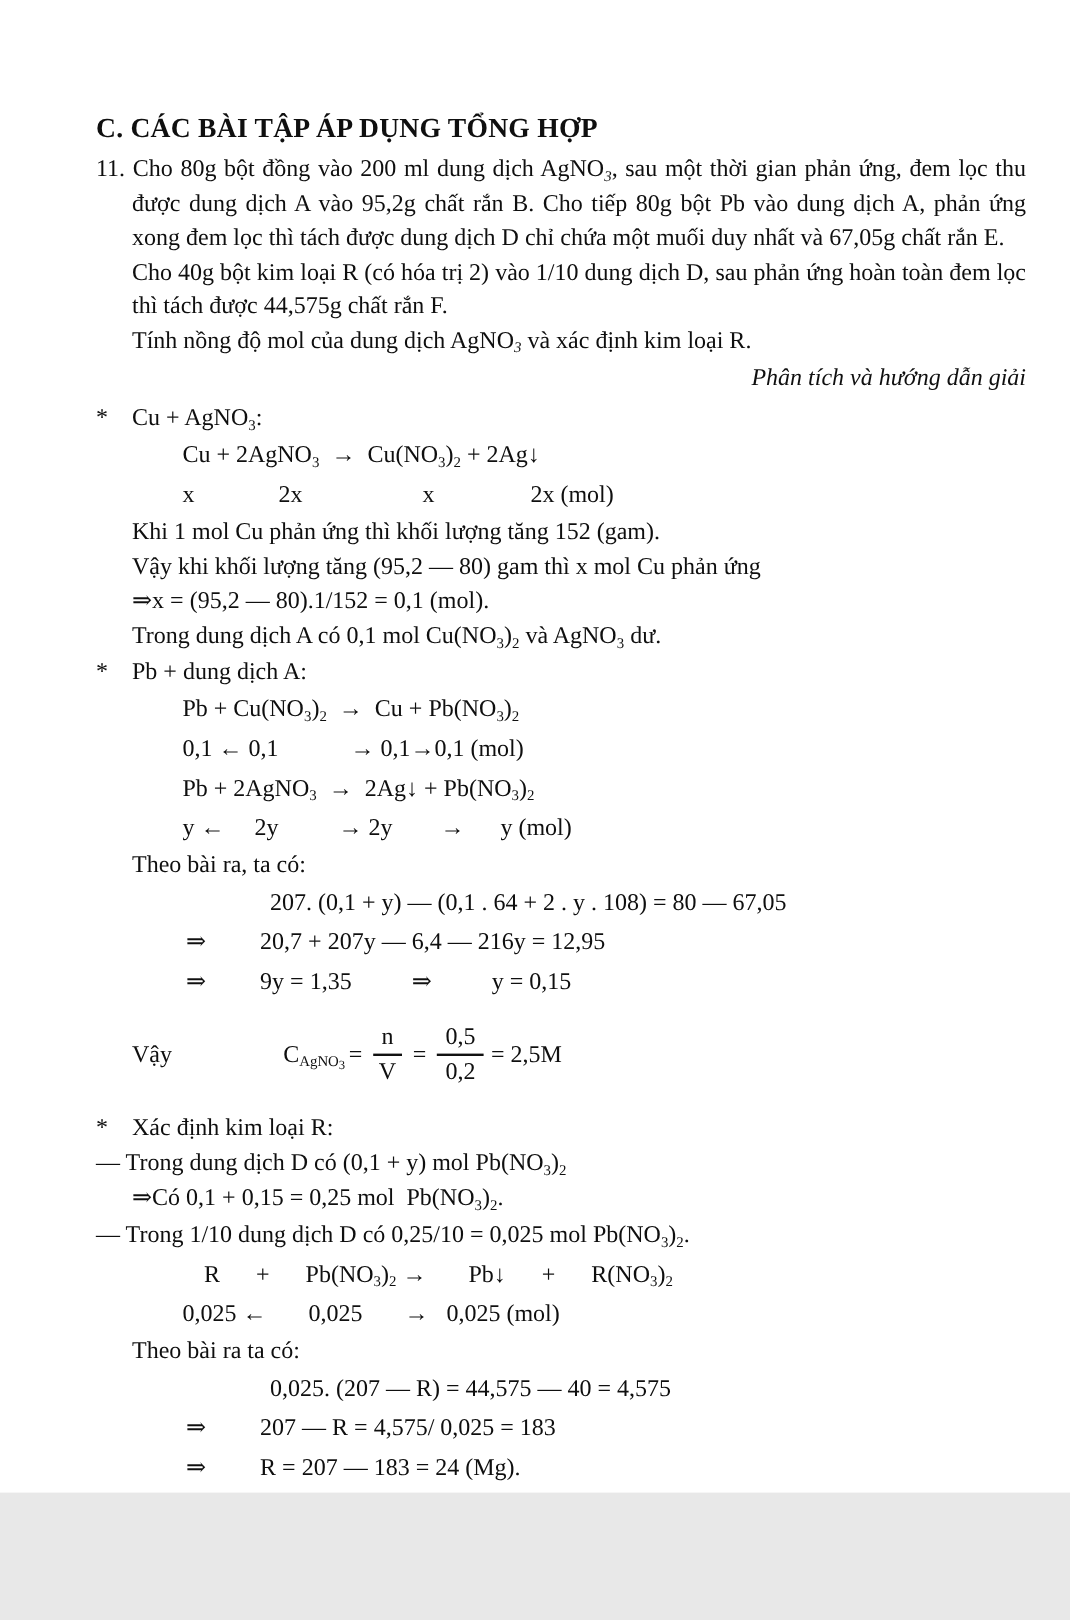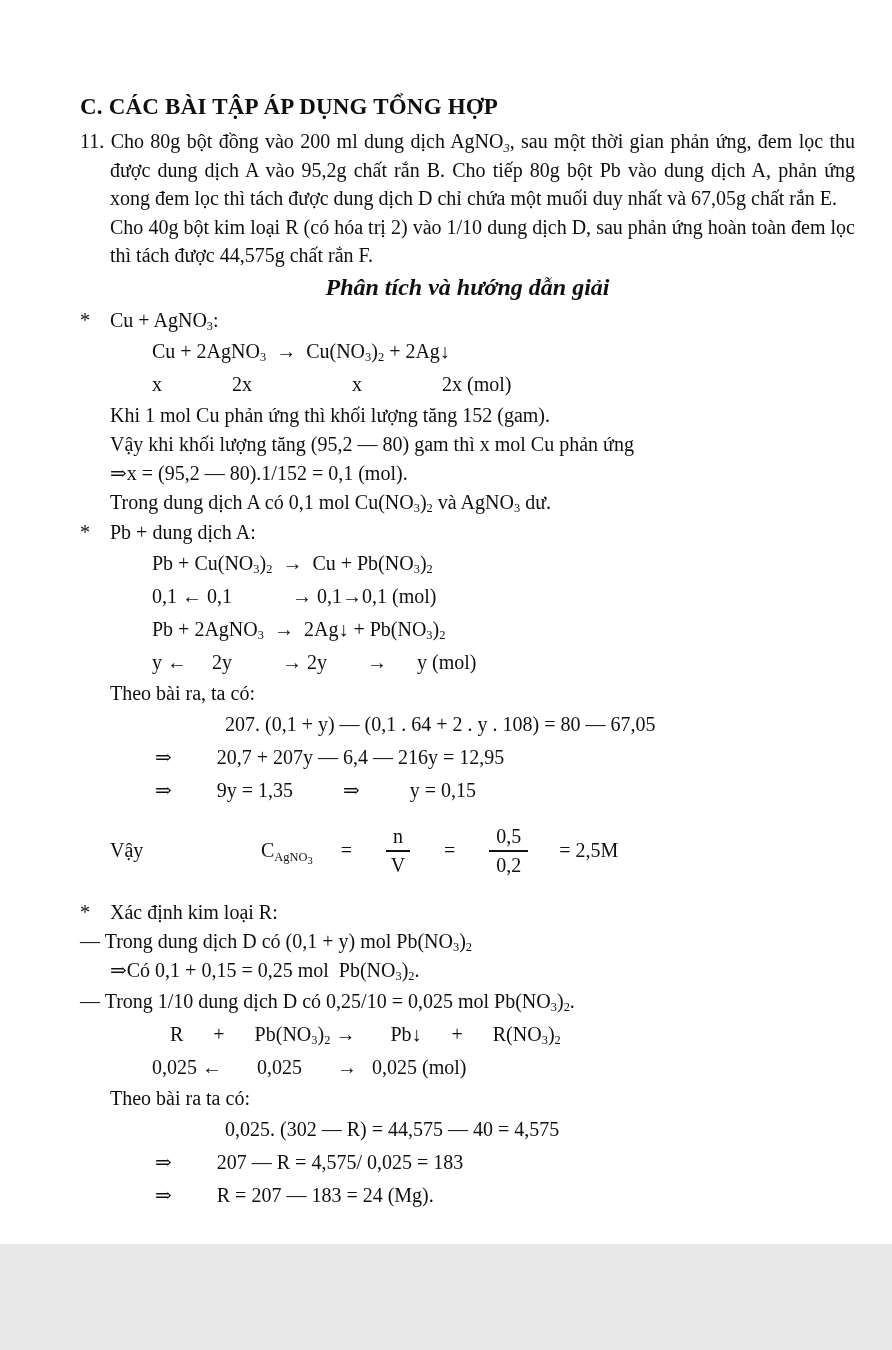--- a/index.html
+++ b/index.html
@@ -18,43 +18,43 @@
   .header {
     font-size:23px; font-weight:bold;
     margin:0 0 7px 0; letter-spacing:0.2px;
   }
 
   .p-main { margin:0 0 0 30px; text-indent:-30px; text-align:justify; line-height:28.5px; }
   .p-sub  { margin:0 0 0 30px; text-align:justify; line-height:28.5px; }
   .prob-num { font-weight:normal; }
 
   .sol-heading {
-    text-align:center; font-weight:bold; font-style:italic;
-    font-size:24px; line-height:30px; margin:2px 0 3px 0;
+    text-align:right; font-weight:normal; font-style:italic;
+    font-size:20px; line-height:30px; margin:2px 0 3px 0;
   }
 
   .line { line-height:29px; white-space:pre-wrap; }
   .eq   { line-height:33px; }
   .b-line { position:relative; margin-left:30px; line-height:30px; white-space:pre-wrap; }
   .star { position:absolute; left:-30px; top:0; }
 
   .ind30  { margin-left:30px; }
   .ind72  { margin-left:72px; }
   .ind75  { margin-left:75px; }
   .ind90  { margin-left:90px; }
   .ind145 { margin-left:145px; }
 
   sub { font-size:62%; line-height:0; vertical-align:baseline; position:relative; top:0.32em; }
   sub sub { font-size:85%; top:0.28em; }
   .problem sub { font-style:italic; }
 
   .frac-line {
     display:flex; align-items:center;
     margin:6px 0 8px 30px; height:76px;
-    line-height:normal; white-space:pre-wrap;gap:25px;
+    line-height:normal; white-space:pre-wrap;
   }
   .frac-label { width:126px; }
   .fr { display:inline-block; text-align:center; vertical-align:middle; margin:0 6px; }
   .fr .fr-top { display:block; border-bottom:2px solid #111; padding:0 7px 2px 7px; }
   .fr .fr-bot { display:block; padding-top:2px; }
   .feq { margin:0 3px; }
 
   .pagenum {
     position:absolute; left:96px; top:1250px;
     color:#7e8691; font-size:22px;
@@ -64,20 +64,21 @@
 <body>
 
 <div class="page">
   <div class="content">
 
     <div class="header">C. CÁC BÀI TẬP ÁP DỤNG TỔNG HỢP</div>
 
     <div class="problem">
       <p class="p-main"><span class="prob-num">11.</span> <span>Cho 80g bột đồng vào 200 ml dung dịch AgNO<sub>3</sub>, sau một thời gian phản ứng, đem lọc thu được dung dịch A vào 95,2g chất rắn B. Cho tiếp 80g bột Pb vào dung dịch A, phản ứng xong đem lọc thì tách được dung dịch D chỉ chứa một muối duy nhất và 67,05g chất rắn E.</span></p>
       <p class="p-sub">Cho 40g bột kim loại R (có hóa trị 2) vào 1/10 dung dịch D, sau phản ứng hoàn toàn đem lọc thì tách được 44,575g chất rắn F.</p>
+      <p class="p-sub">Tính nồng độ mol của dung dịch AgNO<sub>3</sub> và xác định kim loại R.</p>
     </div>
 
     <div class="sol-heading">Phân tích và hướng dẫn giải</div>
 
     <div class="sol">
 
       <div class="b-line"><span class="star">*</span><span>Cu + AgNO<sub>3</sub>:</span></div>
 
       <div class="line eq ind72">Cu + 2AgNO<sub>3</sub>  →  Cu(NO<sub>3</sub>)<sub>2</sub> + 2Ag↓</div>
       <div class="line eq ind72">x              2x                    x                2x (mol)</div>
@@ -108,21 +109,21 @@
       </div>
 
       <div class="b-line"><span class="star">*</span><span>Xác định kim loại R:</span></div>
 
       <div class="line">— Trong dung dịch D có (0,1 + y) mol Pb(NO<sub>3</sub>)<sub>2</sub></div>
       <div class="line ind30">⇒Có 0,1 + 0,15 = 0,25 mol  Pb(NO<sub>3</sub>)<sub>2</sub>.</div>
       <div class="line eq">— Trong 1/10 dung dịch D có 0,25/10 = 0,025 mol Pb(NO<sub>3</sub>)<sub>2</sub>.</div>
       <div class="line eq ind90">R      +      Pb(NO<sub>3</sub>)<sub>2</sub> →       Pb↓      +      R(NO<sub>3</sub>)<sub>2</sub></div>
       <div class="line eq ind72">0,025 ←       0,025       →   0,025 (mol)</div>
       <div class="line ind30">Theo bài ra ta có:</div>
-      <div class="line eq ind145">0,025. (302 — R) = 44,575 — 40 = 4,575</div>
+      <div class="line eq ind145">0,025. (207 — R) = 44,575 — 40 = 4,575</div>
       <div class="line eq ind75">⇒         207 — R = 4,575/ 0,025 = 183</div>
       <div class="line eq ind75">⇒         R = 207 — 183 = 24 (Mg).</div>
 
     </div>
   </div>
 
   <div class="pagenum">14</div>
 </div>
 
 </body></html>

